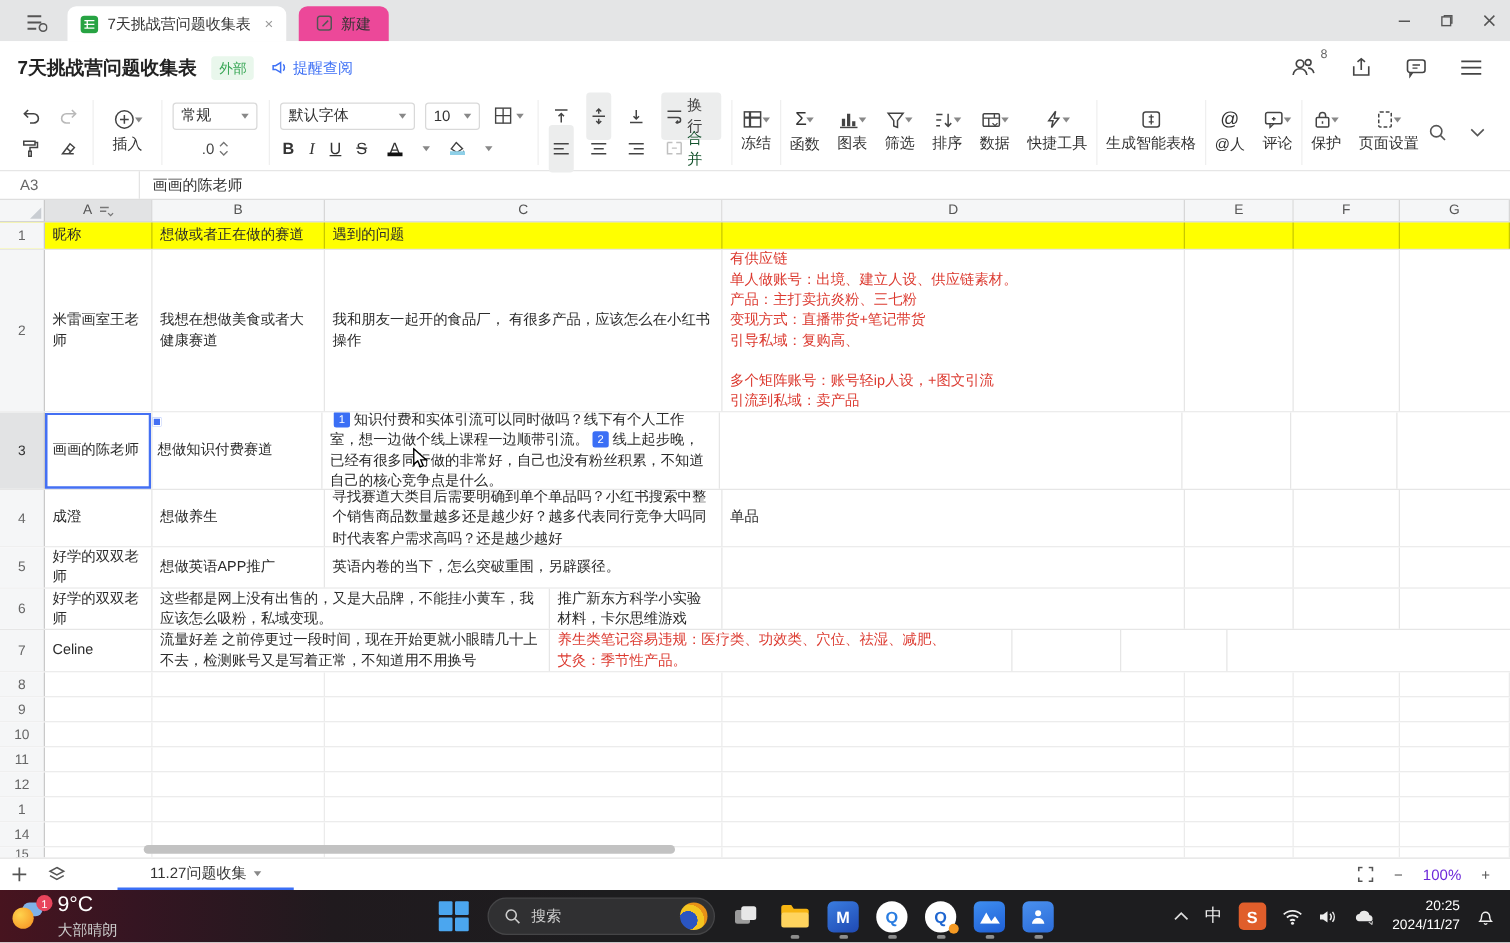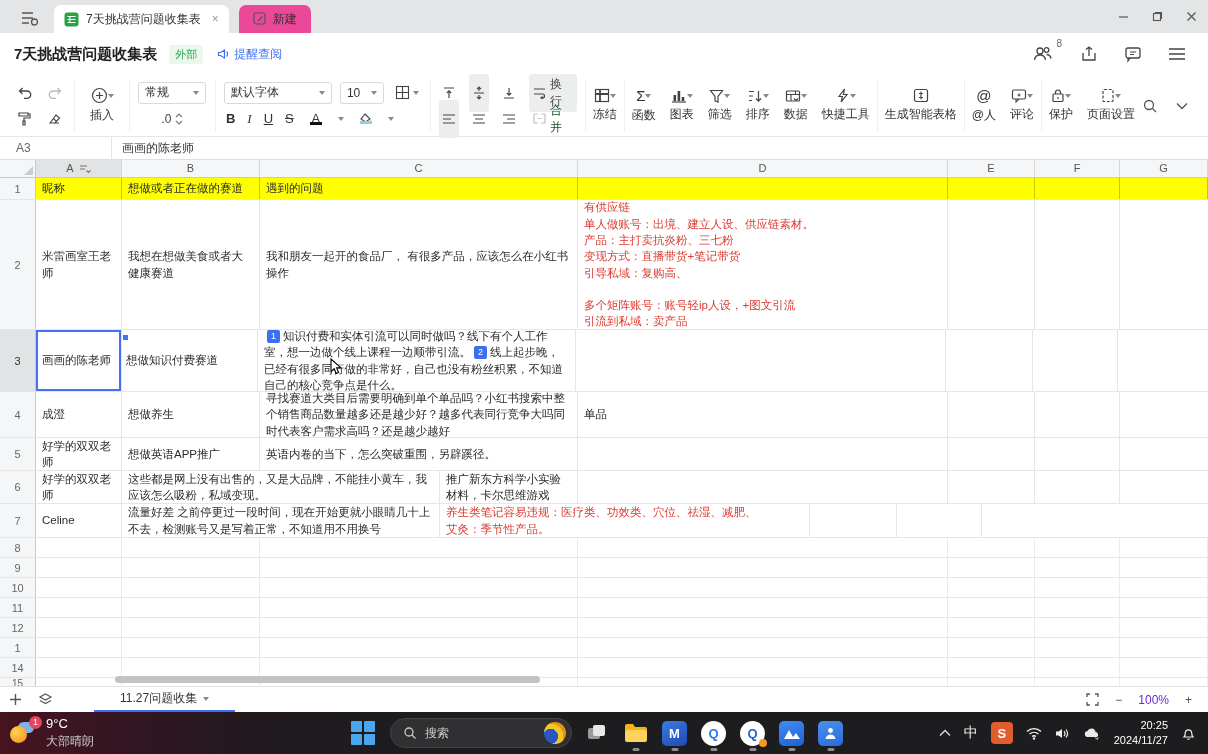--- a/index.html
+++ b/index.html
@@ -66,21 +66,21 @@
 .sbico{width:30px;display:flex;justify-content:center}
 #stab{height:100%;display:flex;align-items:center;gap:6px;padding:0 26px;border-bottom:2px solid #3b6ff5;color:#333;margin-left:34px}
 #sbright{margin-left:auto;display:flex;align-items:center;gap:16px;padding-right:16px}
 
 #taskbar{left:0;top:712px;width:1208px;height:42px;background:linear-gradient(90deg,#47141f 0%,#351522 9%,#201a1e 22%,#1d1d1f 40%,#1d1d1f 100%);display:flex;align-items:center;color:#fff}
 #weather{display:flex;align-items:center;gap:8px;padding-left:10px;width:350px}
 #wxico{position:relative;width:28px;height:26px}
 .wsun{position:absolute;left:0;top:6px;width:17px;height:17px;border-radius:50%;background:radial-gradient(circle at 35% 35%,#ffd34d,#f58c1f)}
 .wcloud{position:absolute;left:8px;top:2px;width:16px;height:11px;border-radius:8px;background:#7fb2e8}
 .wbadge{position:absolute;right:-4px;top:-4px;width:13px;height:13px;border-radius:50%;background:#e8455c;color:#fff;font-size:9px;display:flex;align-items:center;justify-content:center}
-#wtemp{font-size:13px;color:#fff;line-height:1.3}
+#wtemp{font-size:17px;color:#fff;line-height:1.3}
 #wdesc{font-size:12px;color:#c9c9c9}
 #startbtn{width:26px;height:26px;display:grid;grid-template-columns:11px 11px;grid-template-rows:11px 11px;gap:2px;place-content:center}
 #startbtn i{background:#4ba6ef;border-radius:1px}
 #searchbox{width:182px;height:30px;background:#303032;border:1px solid #454547;border-radius:16px;display:flex;align-items:center;gap:8px;padding:0 5px 0 12px;margin-left:14px;color:#ccc;font-size:12px}
 #searchart{margin-left:auto;width:22px;height:22px;border-radius:50%;background:radial-gradient(circle at 30% 65%,#2a55c2 35%,#f4c520 36%,#f4c520 60%,#e89117 61%)}
 .tkapps{display:flex;align-items:center;gap:14px;margin-left:12px}
 .tkapp{width:25px;height:25px;border-radius:5px;display:flex;align-items:center;justify-content:center;position:relative;font-size:13px;font-weight:bold}
 .runind{position:absolute;bottom:-5px;left:50%;transform:translateX(-50%);width:7px;height:2.5px;border-radius:2px;background:#8d8d8d}
 #tray{margin-left:auto;display:flex;align-items:center;gap:13px;padding-right:12px;font-size:12px;color:#eee}
 #clock{text-align:right;font-size:11px;line-height:1.35;color:#fff}

